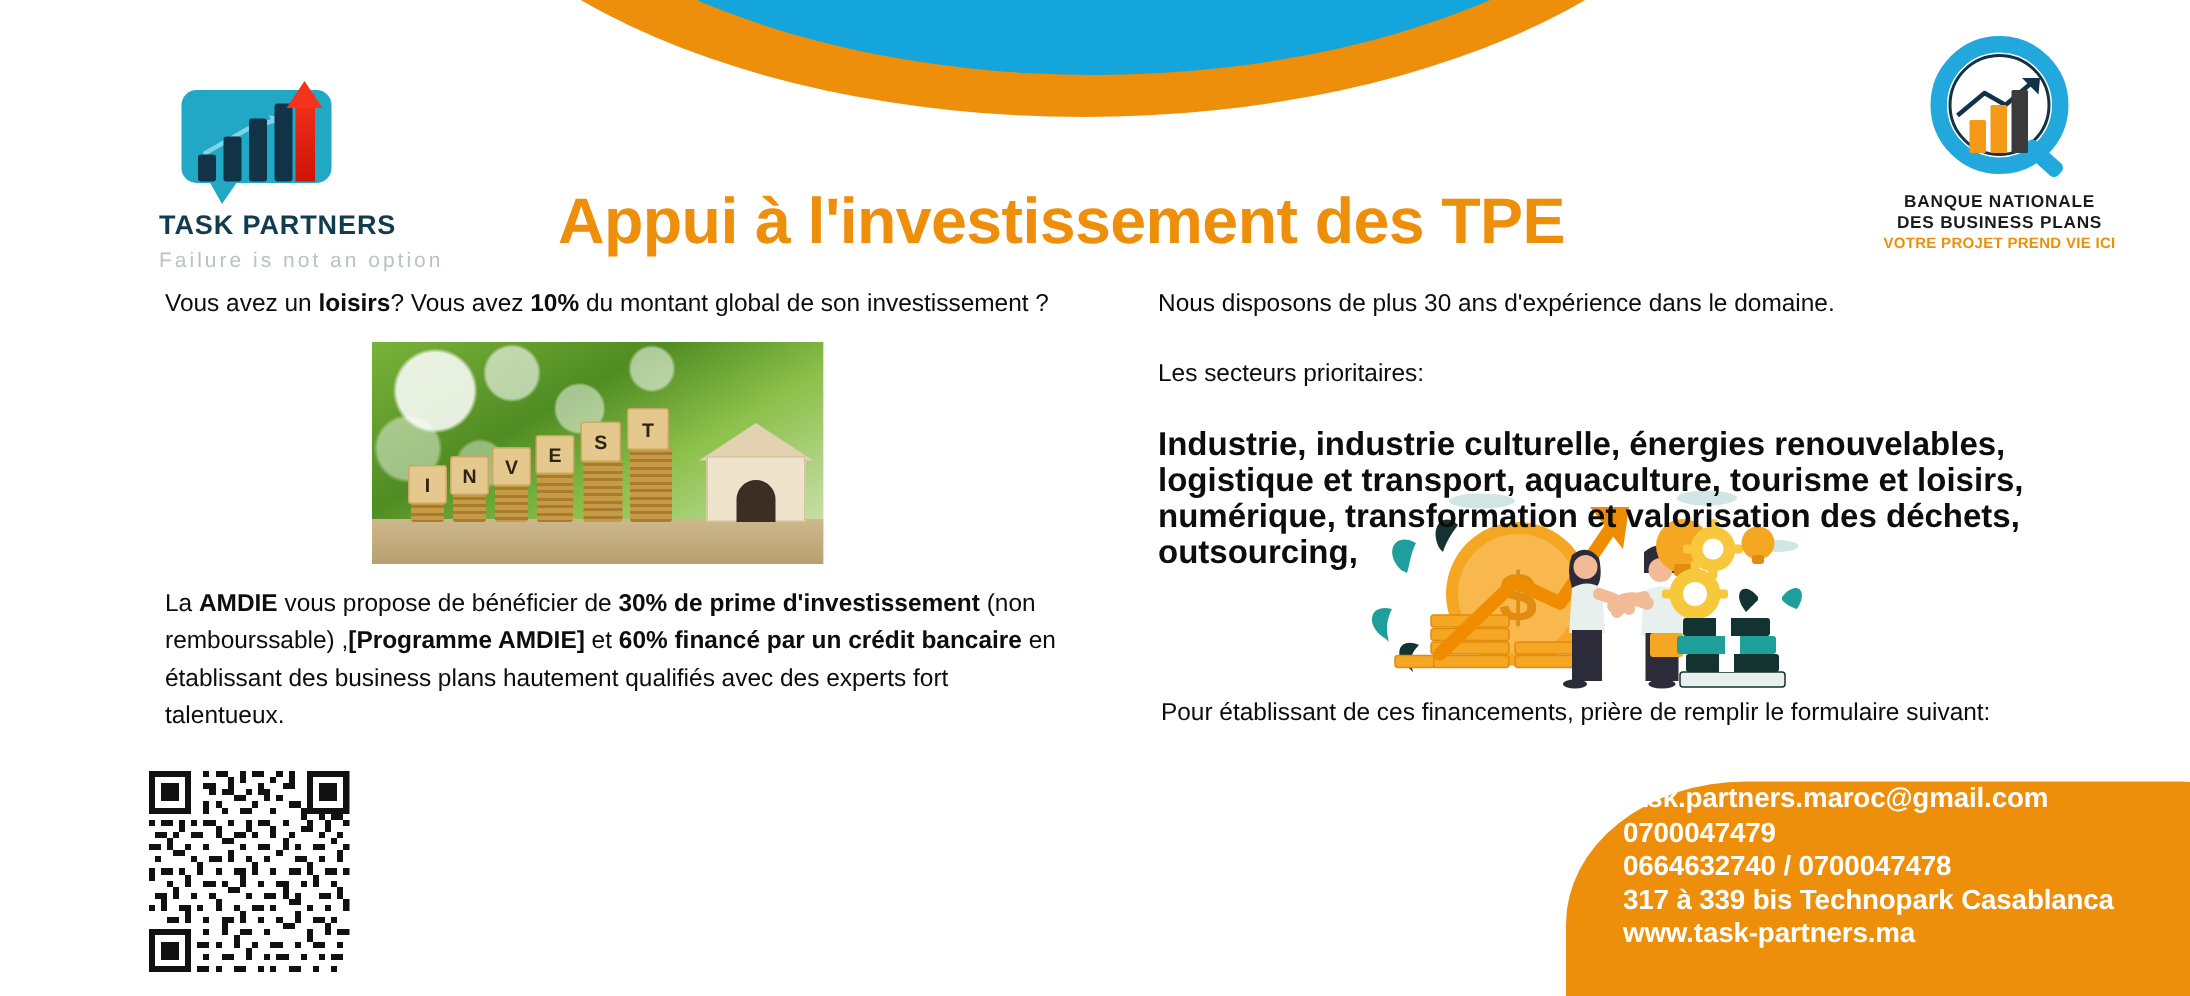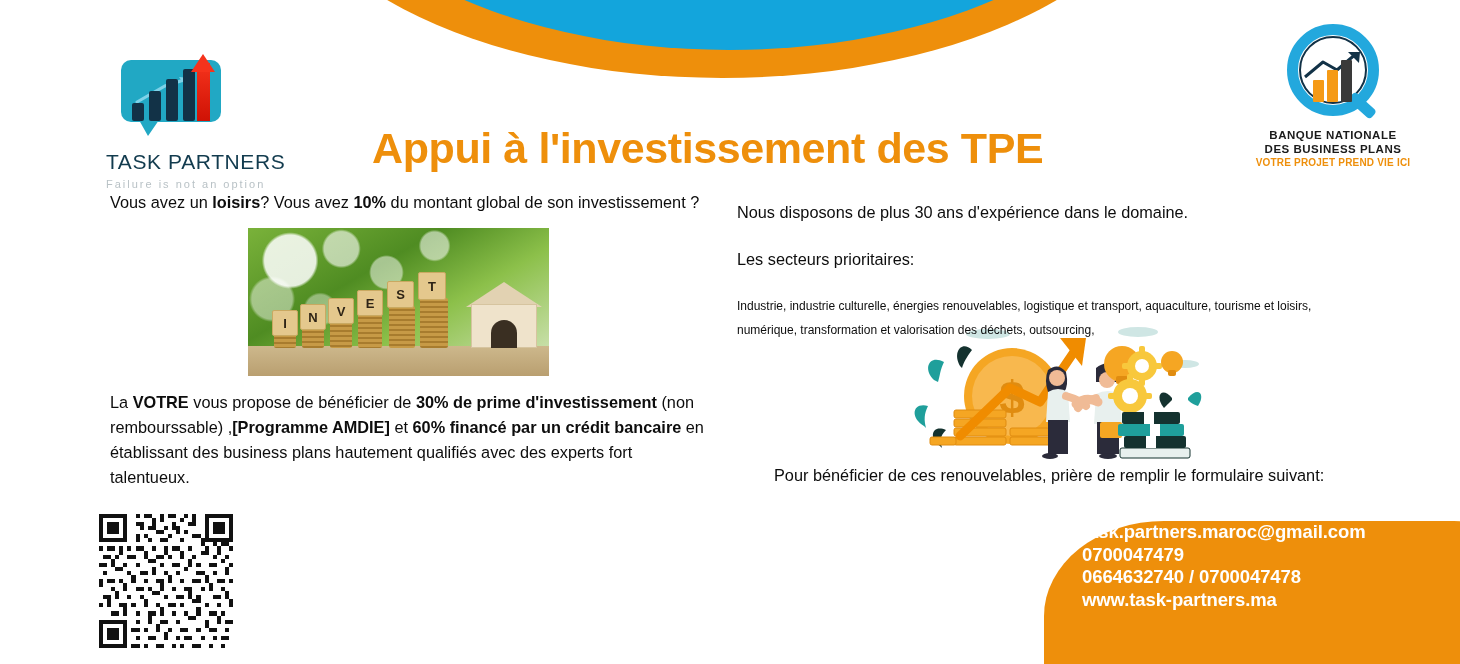--- a/index.html
+++ b/index.html
@@ -66,27 +66,27 @@
     background: linear-gradient(180deg,#f5331c 0%,#cf1205 100%);
   }
   .tp-arrow-head {
     position: absolute; left: 70px; top: 2px;
     width: 0; height: 0;
     border-left: 12px solid transparent;
     border-right: 12px solid transparent;
     border-bottom: 18px solid #f5331c;
   }
   .tp-name {
-    margin-top: 16px; text-align: center;
-    font-size: 21px; font-weight: normal; letter-spacing: 0.6px;
+    margin-top: 6px; text-align: center;
+    font-size: 18px; font-weight: bold; letter-spacing: 0.6px;
     color: #123b4e; white-space: nowrap;
   }
   .tp-tagline {
     margin-top: 4px; text-align: center;
-    font-size: 11px; letter-spacing: 2.0px;
+    font-size: 14px; letter-spacing: 2.0px;
     color: #b9c2c6; white-space: nowrap;
   }
 
   
   .bnbp { position: absolute; left: 1247px; top: 24px; width: 172px; z-index: 5; text-align: center; }
   .bnbp-mark { position: relative; width: 104px; height: 104px; margin: 0 auto; }
   .bnbp-ring {
     position: absolute; left: 6px; top: 0; width: 92px; height: 92px;
     border: 11px solid #23a8dd; border-radius: 50%;
   }
@@ -115,28 +115,28 @@
 
   
   .title {
     position: absolute; left: 372px; top: 124px;
     font-size: 43px; font-weight: bold; color: #ee8f0b;
     letter-spacing: -0.4px; white-space: nowrap; z-index: 5;
   }
 
   
   .col-left { position: absolute; left: 110px; top: 190px; width: 600px; z-index: 5; }
-  .col-right { position: absolute; left: 737px; top: 190px; width: 600px; z-index: 5; margin-top: 10px; }
+  .col-right { position: absolute; left: 772px; top: 190px; width: 600px; z-index: 5; }
 
   .body-text {
     font-size: 16.3px; color: #0d0d0d; line-height: 25px;
   }
   .body-text b { font-weight: bold; }
   .para-gap-sm { margin-top: 22px; }
-  .bold-block { font-weight: normal; line-height: 24px; font-size: 12px; color: #0d0d0d; }
+  .bold-block { font-weight: bold; line-height: 24px; font-size: 22px; color: #0d0d0d; }
 
   
   .invest-photo {
     position: absolute; left: 248px; top: 228px;
     width: 301px; height: 148px; overflow: hidden;
     background: #e9f0e2; z-index: 4;
   }
   .ph-bokeh { position: absolute; inset: 0;
     background:
       radial-gradient(circle at 14% 22%, rgba(255,255,255,.85) 0 9%, transparent 10%),
@@ -248,21 +248,21 @@
     <div class="ph-stack" style="left:172px;width:28px;height:50px;"></div>
     <div class="ph-block" style="left:24px;bottom:40px;width:26px;height:26px;">I</div>
     <div class="ph-block" style="left:52px;bottom:46px;width:26px;height:26px;">N</div>
     <div class="ph-block" style="left:80px;bottom:52px;width:26px;height:26px;">V</div>
     <div class="ph-block" style="left:109px;bottom:60px;width:26px;height:26px;">E</div>
     <div class="ph-block" style="left:139px;bottom:68px;width:27px;height:27px;">S</div>
     <div class="ph-block" style="left:170px;bottom:76px;width:28px;height:28px;">T</div>
   </div>
 
   <div style="position:absolute; left:110px; top:390px; width:600px; z-index:5;">
-    <p class="body-text"><span>La </span><b>VOTRE</b><span> vous propose de bénéficier de </span><b>30% de prime d'investissement</b><span> (non rembourssable) ,</span><b>[Programme AMDIE]</b><span> et </span><b>60% financé par un crédit bancaire</b><span> en établissant des business plans hautement qualifiés avec des experts fort talentueux.</span></p>
+    <p class="body-text"><span>La </span><b>AMDIE</b><span> vous propose de bénéficier de </span><b>30% de prime d'investissement</b><span> (non rembourssable) ,</span><b>[Programme AMDIE]</b><span> et </span><b>60% financé par un crédit bancaire</b><span> en établissant des business plans hautement qualifiés avec des experts fort talentueux.</span></p>
   </div>
 
   <svg class="qr" viewBox="0 0 33 33" shape-rendering="crispEdges">
     <rect width="33" height="33" fill="#ffffff"></rect>
     <g fill="#111111">
       <path d="M0 0h7v7h-7z"></path>
         <path d="M1 1h5v5h-5z" fill="#fff"></path>
         <path d="M2 2h3v3h-3z"></path>
       <path d="M26 0h7v7h-7z"></path>
         <path d="M27 1h5v5h-5z" fill="#fff"></path>
@@ -506,23 +506,24 @@
       <rect x="220" y="130" width="70" height="10" rx="2" fill="#e8f0ee" stroke="#14322f" stroke-width="1"></rect>
       <rect x="244" y="94" width="10" height="12" fill="#fff"></rect>
       <rect x="250" y="106" width="10" height="12" fill="#fff"></rect>
       <rect x="246" y="118" width="10" height="12" fill="#fff"></rect>
     </g>
     <path d="M288 80 C298 68 306 76 298 88 C292 86 290 84 288 82 Z" fill="#1f9f9b"></path>
     <path d="M272 80 C262 68 254 78 264 90 C268 86 270 84 272 82 Z" fill="#14322f"></path>
   </svg>
 
   <div style="position:absolute; left:774px; top:463px; width:600px; z-index:5;">
-    <p class="body-text">Pour bénéficier de ces renouvelables, prière de remplir le formulaire suivant:</p>
+    <p class="body-text">Pour établissant de ces financements, prière de remplir le formulaire suivant:</p>
   </div>
 
   <div class="contact">
     <div class="contact-line">task.partners.maroc@gmail.com</div>
     <div class="contact-line">0700047479</div>
     <div class="contact-line">0664632740 / 0700047478</div>
+    <div class="contact-line">317 à 339 bis Technopark Casablanca</div>
     <div class="contact-line">www.task-partners.ma</div>
   </div>
 
 </div>
 
 </body></html>

